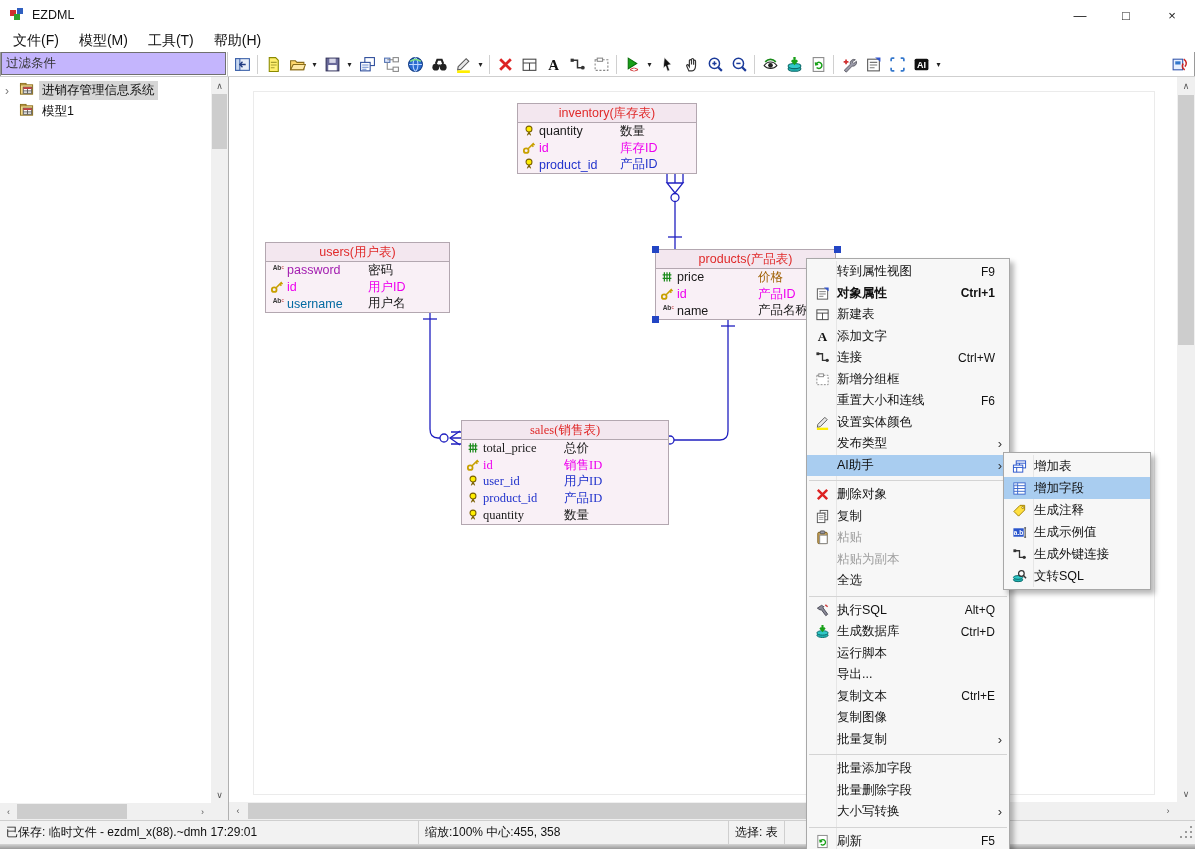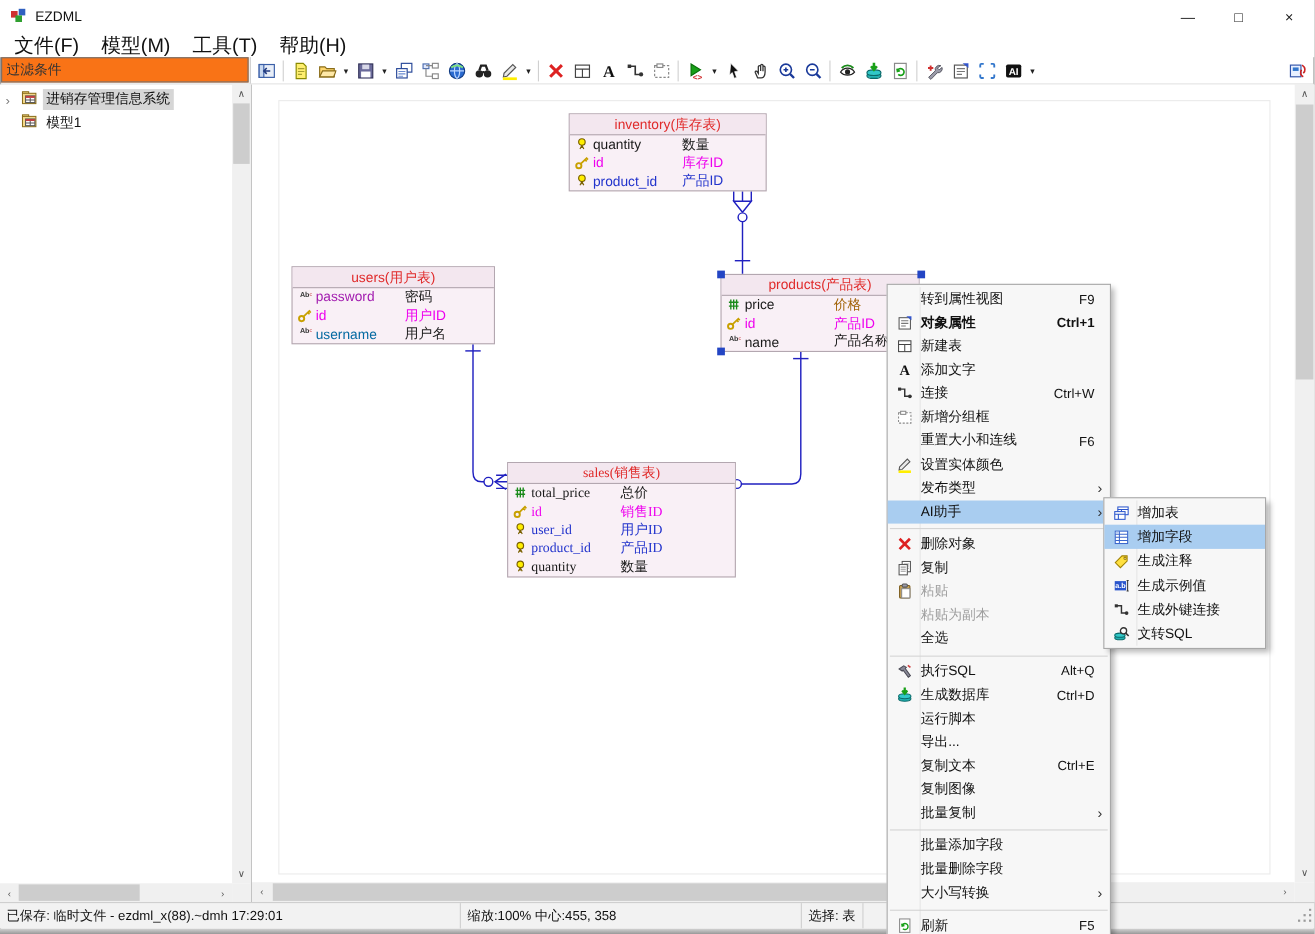--- a/index.html
+++ b/index.html
@@ -8,27 +8,27 @@
          background:#fff; position:relative; box-shadow: inset 0 0 0 1px #9a9a9a; }
 
   
   .titlebar { height:30px; display:flex; align-items:center; padding-left:9px; background:#fff; }
   .titlebar .app-title { margin-left:7px; font-size:12.5px; }
   .win-btns { margin-left:auto; display:flex; height:30px; }
   .win-btn { width:46px; display:flex; align-items:center; justify-content:center; font-size:13px; color:#1a1a1a; }
 
   
   .menubar { height:22px; display:flex; align-items:center; padding-left:3px; background:#fff; }
-  .menubar .mi { padding:2px 10px; font-size:18px; }
+  .menubar .mi { padding:2px 10px; font-size:14px; }
 
   
   .toprow { height:25px; display:flex; align-items:stretch; border-bottom:1px solid #cfcfcf; position:relative; }
   .filter-cell { width:228px; padding:0 1px 1px 1px; border-right:1px solid #c8c8c8; }
   .filter-input { width:100%; height:100%; border:1px solid #707070; font-size:12.5px; padding:0 4px; color:#333;
-                  font-family:inherit; background:#f97316; }
+                  font-family:inherit; background:#c4b5fd; }
   .toolbar { flex:1; display:flex; align-items:center; padding:1px 2px; }
   .tbtn { width:24px; height:22px; display:flex; align-items:center; justify-content:center; }
   .tbtn svg { width:17px; height:17px; }
   .tcaret { width:11px; font-size:8px; color:#222; display:flex; align-items:center; justify-content:center; }
   .tsep { width:1px; height:19px; background:#d0d0d0; margin:0 3px; }
   .tb-right { position:absolute; right:4px; top:1px; }
 
   
   .main { display:flex; height:743px; position:relative; background:#fff; }
   .left-panel { width:229px; border-right:1px solid #b0b0b0; position:relative; background:#fff; }

